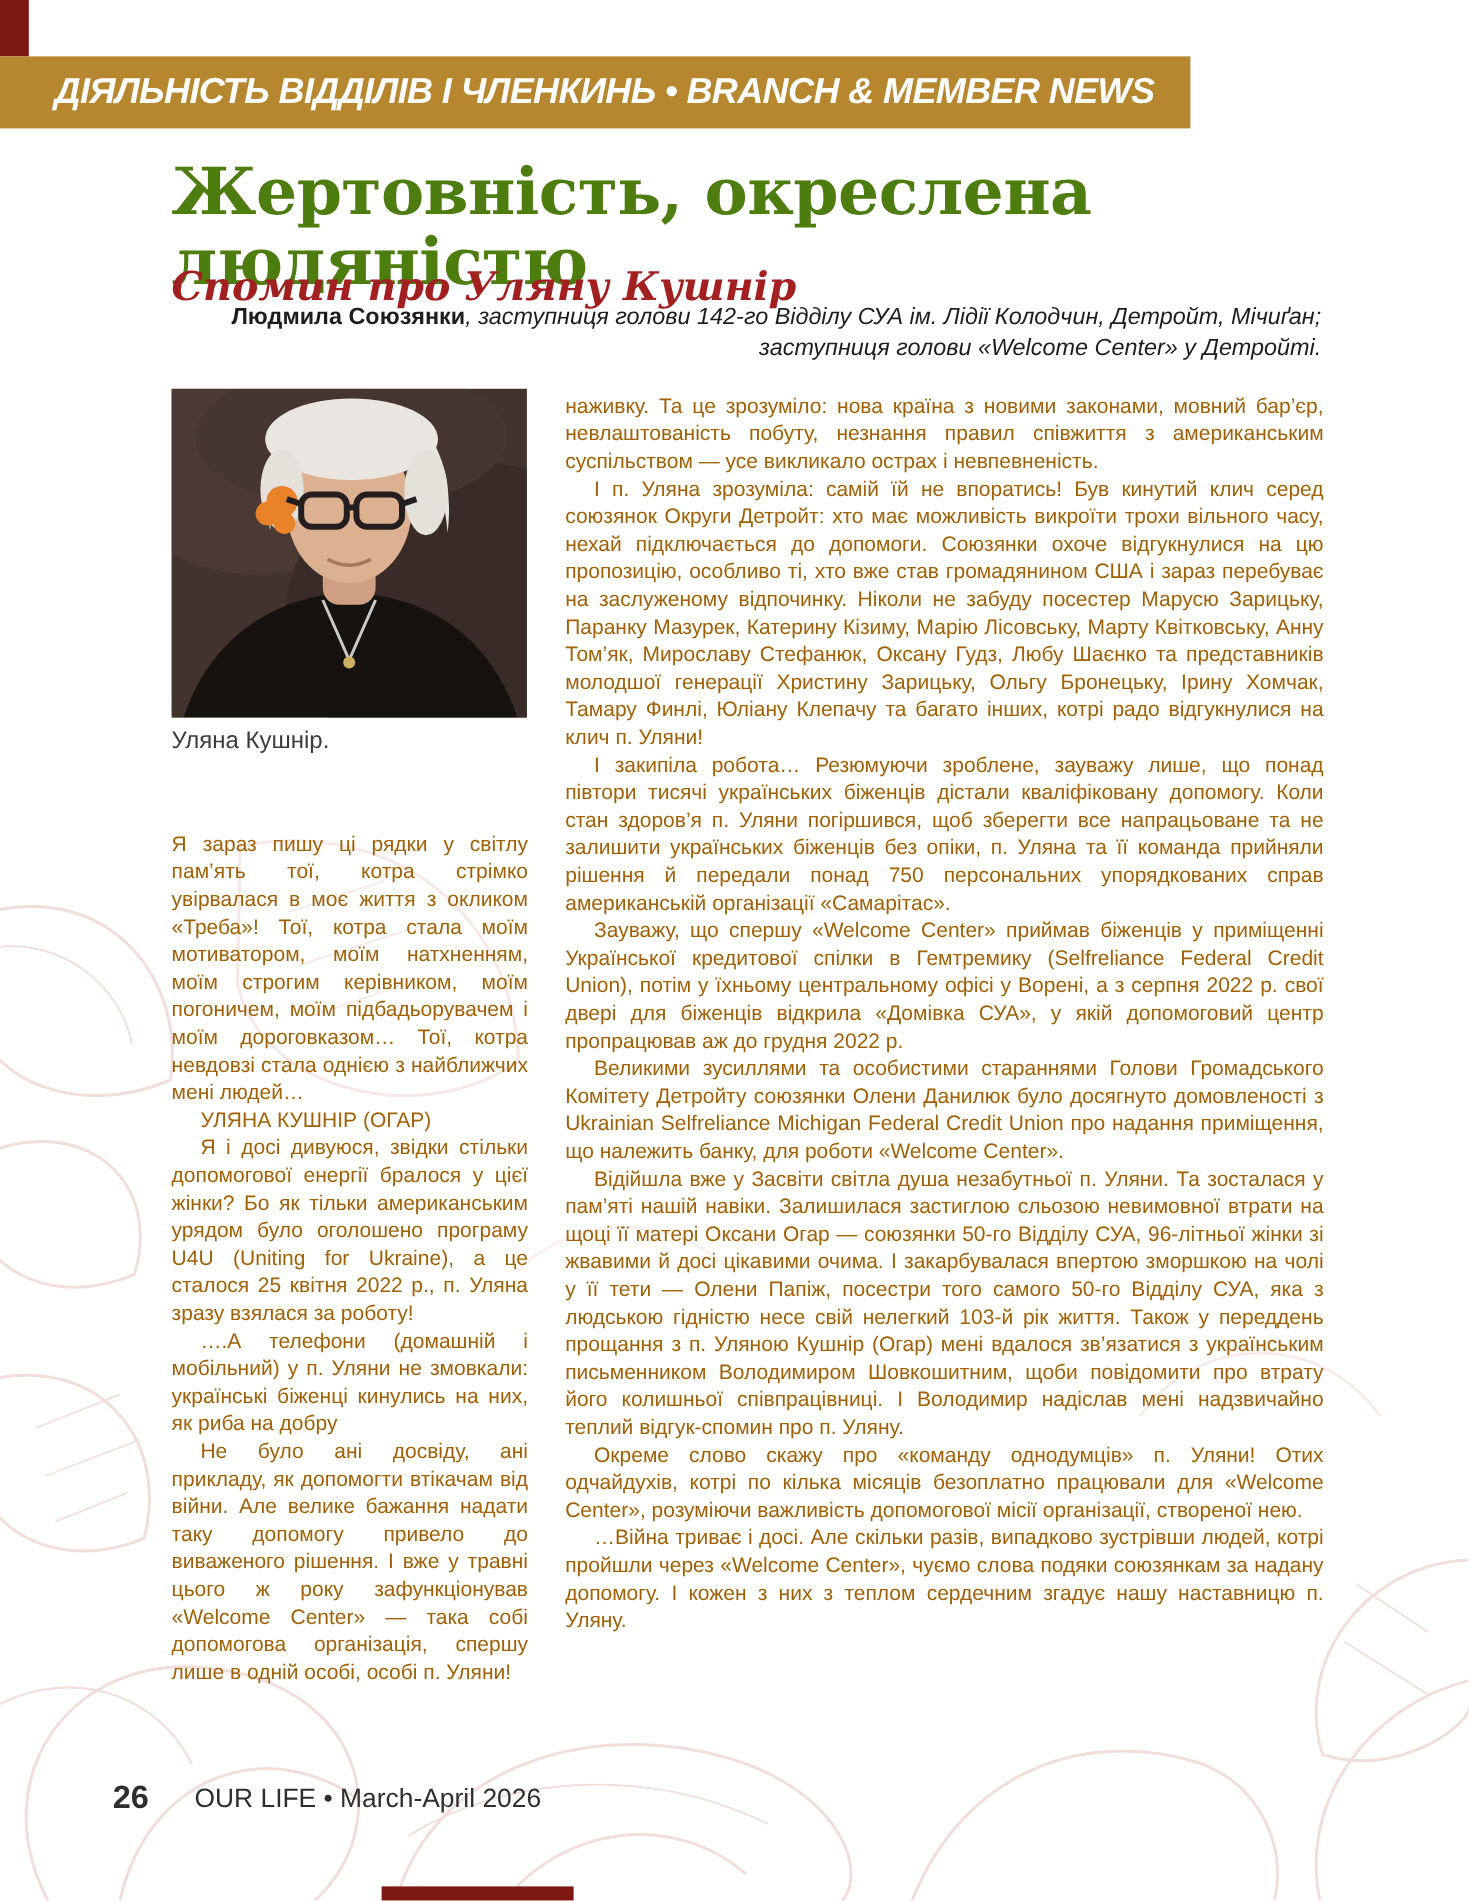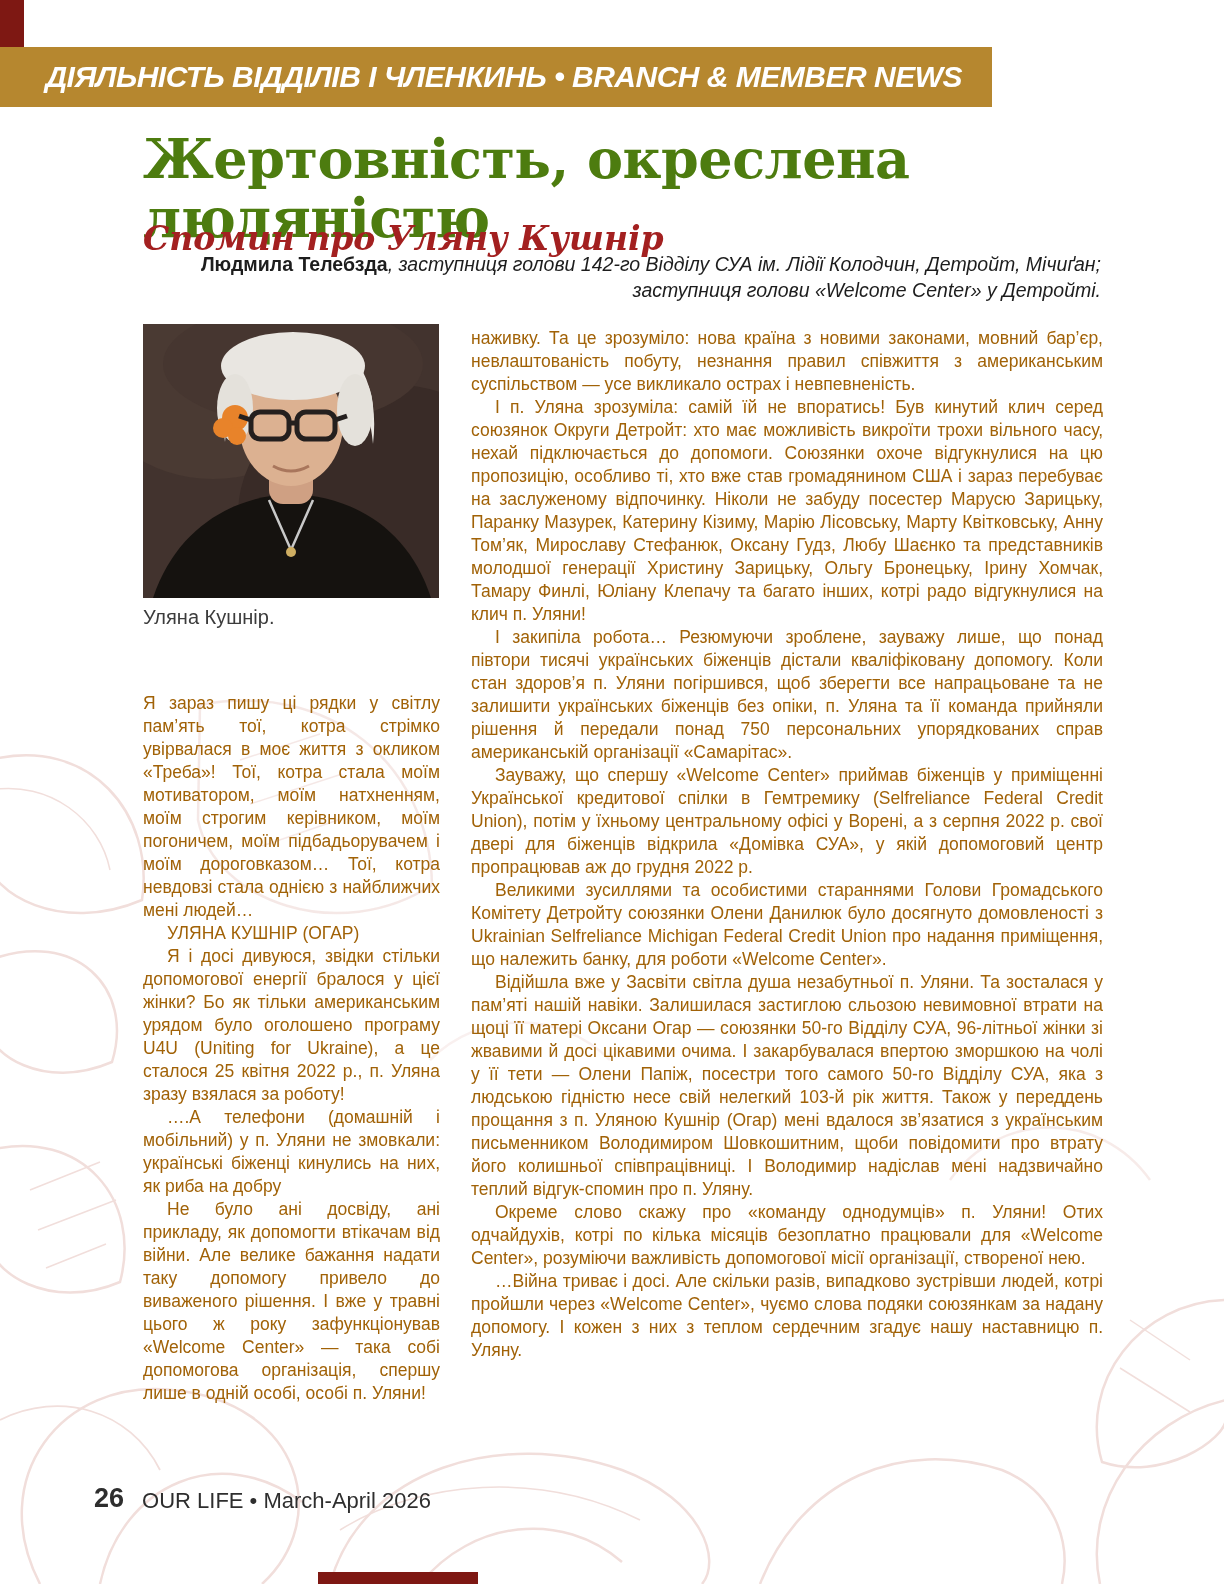--- a/index.html
+++ b/index.html
@@ -50,21 +50,21 @@
     position:absolute; left:143px; top:606px; width:296px;
     font-size:20px; color:#3c3c3c;
   }
   .col { position:absolute; font-size:17.5px; line-height:23px; color:#a16207;
          text-align:justify; hyphens:auto; -webkit-hyphens:auto; }
   .col-left  { left:143px; top:652px; width:297px;margin-top:40px; }
   .col-right { left:471px; top:327px; width:632px; }
   .col p.ind { text-indent:24px; }
   .footer {
     position:absolute; left:94px; top:1483px; z-index:2;
-    display:flex; align-items:flex-end; gap:18px; color:#2e2e2e;
+    display:flex; align-items:center; gap:38px; color:#2e2e2e;
   }
   .page-num { font-size:27px; font-weight:bold; }
   .issue    { font-size:22px; }
   .bottom-bar {
     position:absolute; left:318px; top:1572px; width:160px; height:12px;
     background:#7E1813; z-index:2;
   }
 </style>
 </head>
 <body>
@@ -100,21 +100,21 @@
   </div>
 
   <div class="content">
 
     <h1 class="title">Жертовність, окреслена людяністю</h1>
 
     <h2 class="subtitle">Спомин про Уляну Кушнір</h2>
 
     <div class="byline">
       <div>
-        <span class="author">Людмила Телебзда</span><span class="role">, заступниця голови 142-го Відділу СУА ім. Лідії Колодчин, Детройт, Мічиґан;</span>
+        <span class="author">Людмила Союзянки</span><span class="role">, заступниця голови 142-го Відділу СУА ім. Лідії Колодчин, Детройт, Мічиґан;</span>
       </div>
       <div class="role">заступниця голови «Welcome Center» у Детройті.</div>
     </div>
 
     <figure class="photo-fig">
       <svg viewBox="0 0 296 274" width="296" height="274">
         <rect width="296" height="274" fill="#42332e"></rect>
         <ellipse cx="70" cy="60" rx="120" ry="95" fill="#4a3a33"></ellipse>
         <ellipse cx="245" cy="190" rx="150" ry="130" fill="#392b27"></ellipse>
         <ellipse cx="150" cy="40" rx="130" ry="60" fill="#463630"></ellipse>

